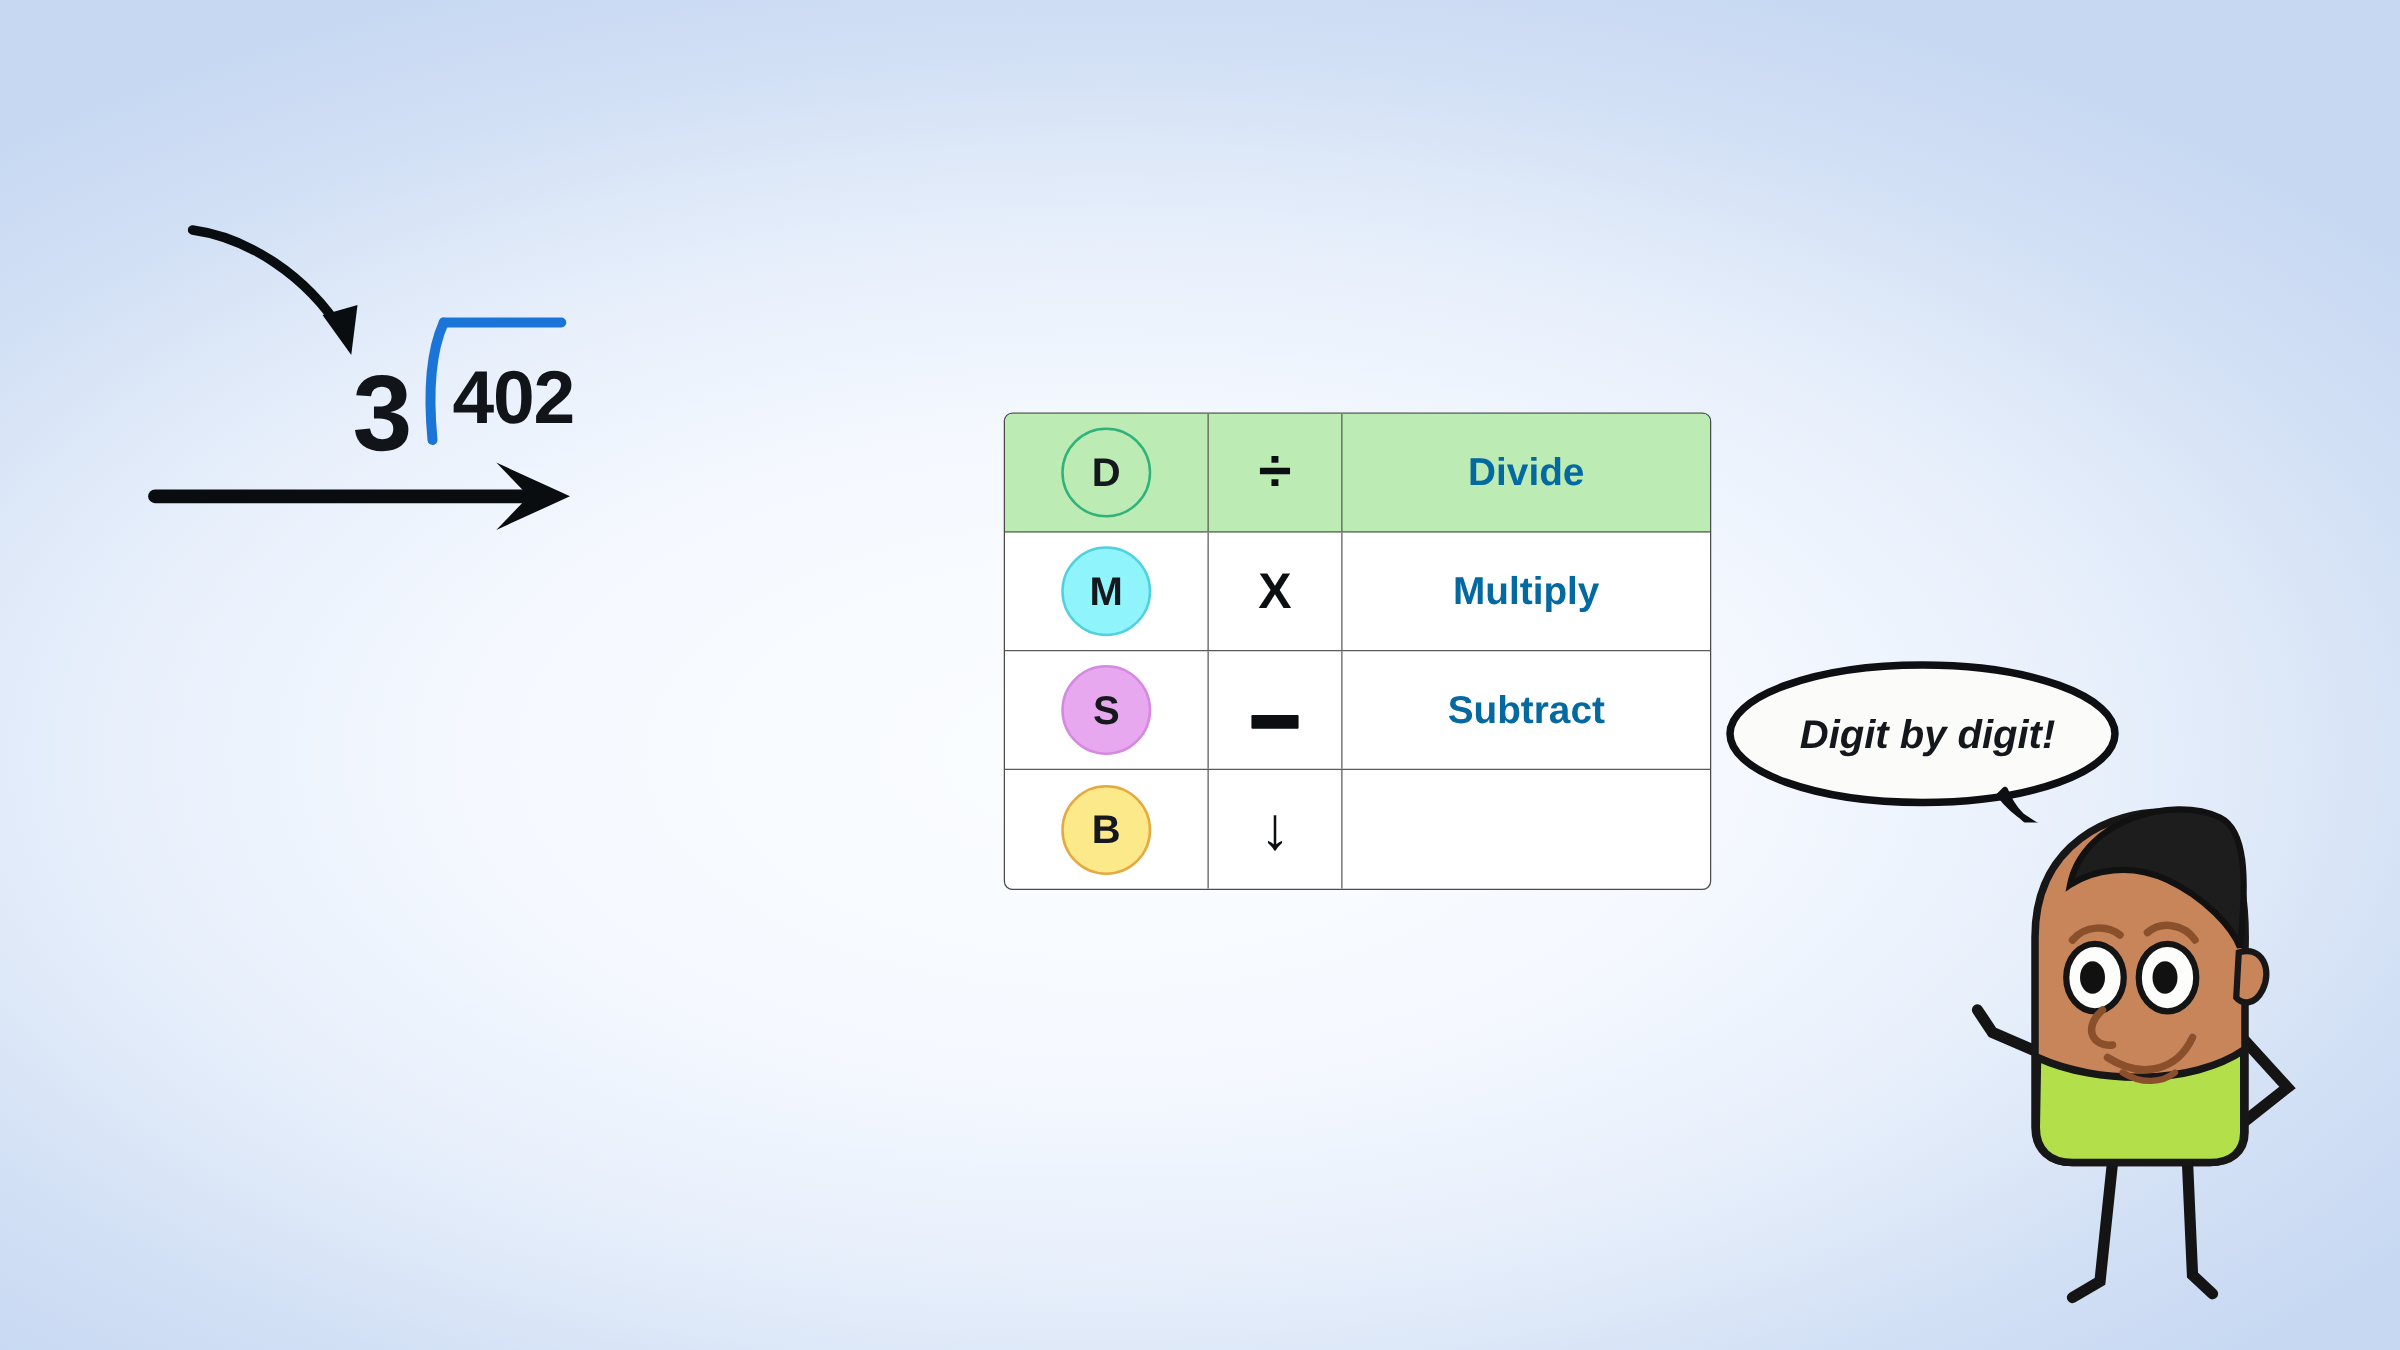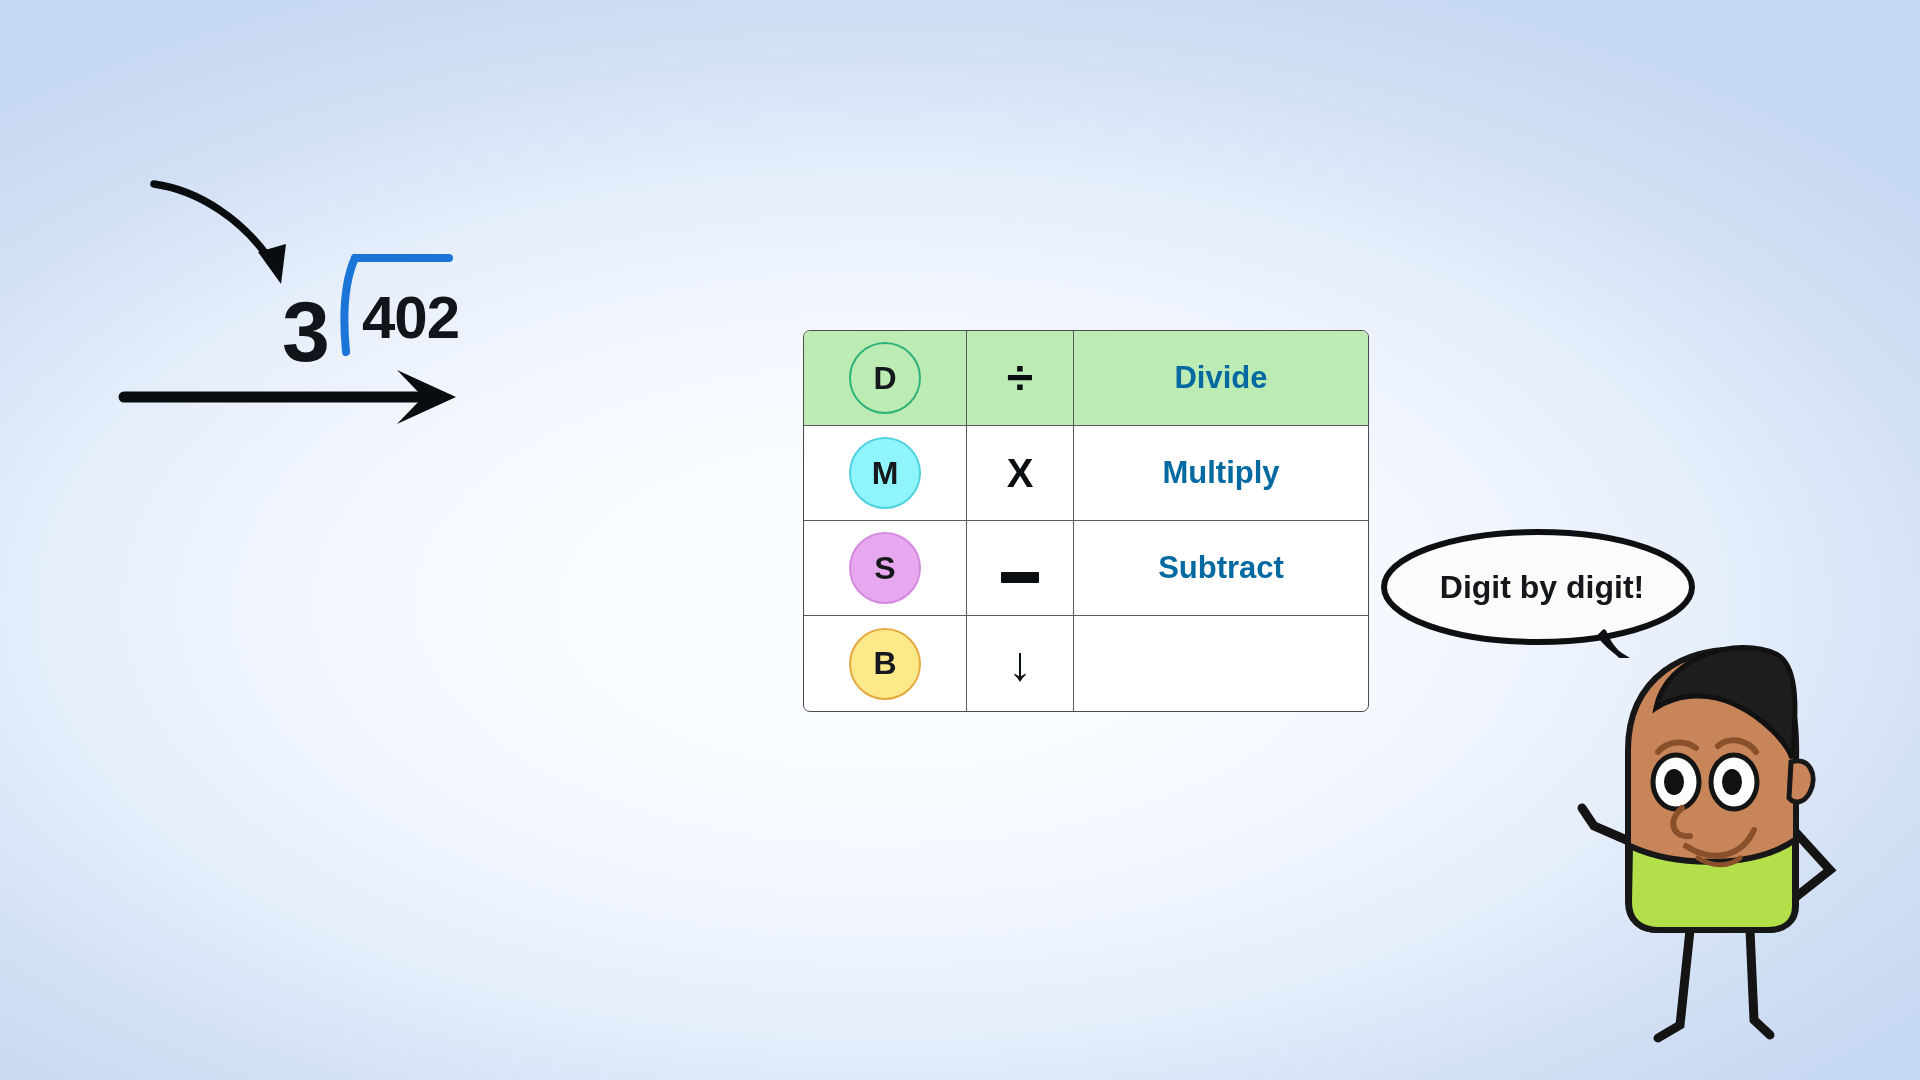--- a/index.html
+++ b/index.html
@@ -127,21 +127,21 @@
   }
   .sym.divide { font-size: 48px; }
   .sym.times  { font-size: 40px; }
   .sym.minus  { font-size: 46px; letter-spacing: 0; }
   .sym.arrow  { font-size: 48px; }
 
   
   #speech-bubble {
     position: absolute;
     left: 1378px; top: 528px;
-    width: 328px; height: 130px;
+    width: 328px; height: 130px; font-style: italic;
   }
   #speech-bubble svg { position:absolute; left:0; top:0; }
   #speech-text {
     position: absolute;
     left: 0; top: 0;
     width: 328px; height: 118px;
     display: flex; align-items: center; justify-content: center;
     font-size: 32px;
     font-weight: 600;
     color: #14181c;

